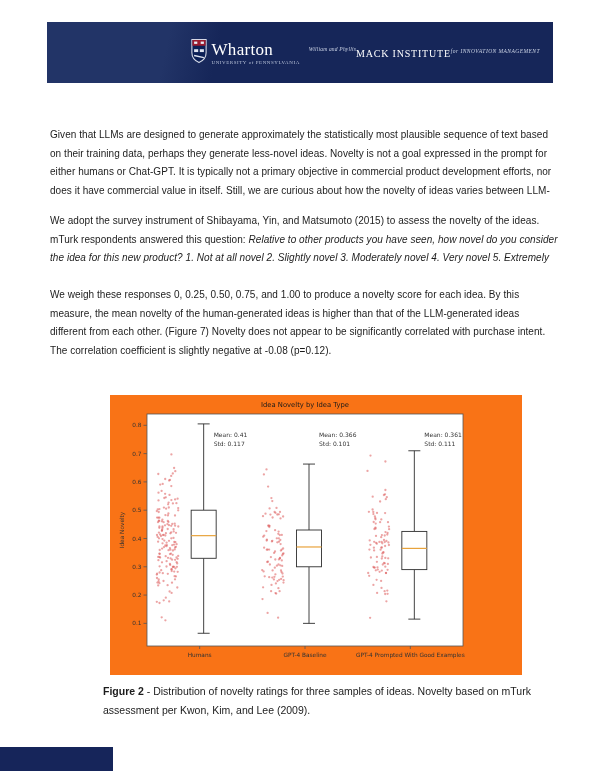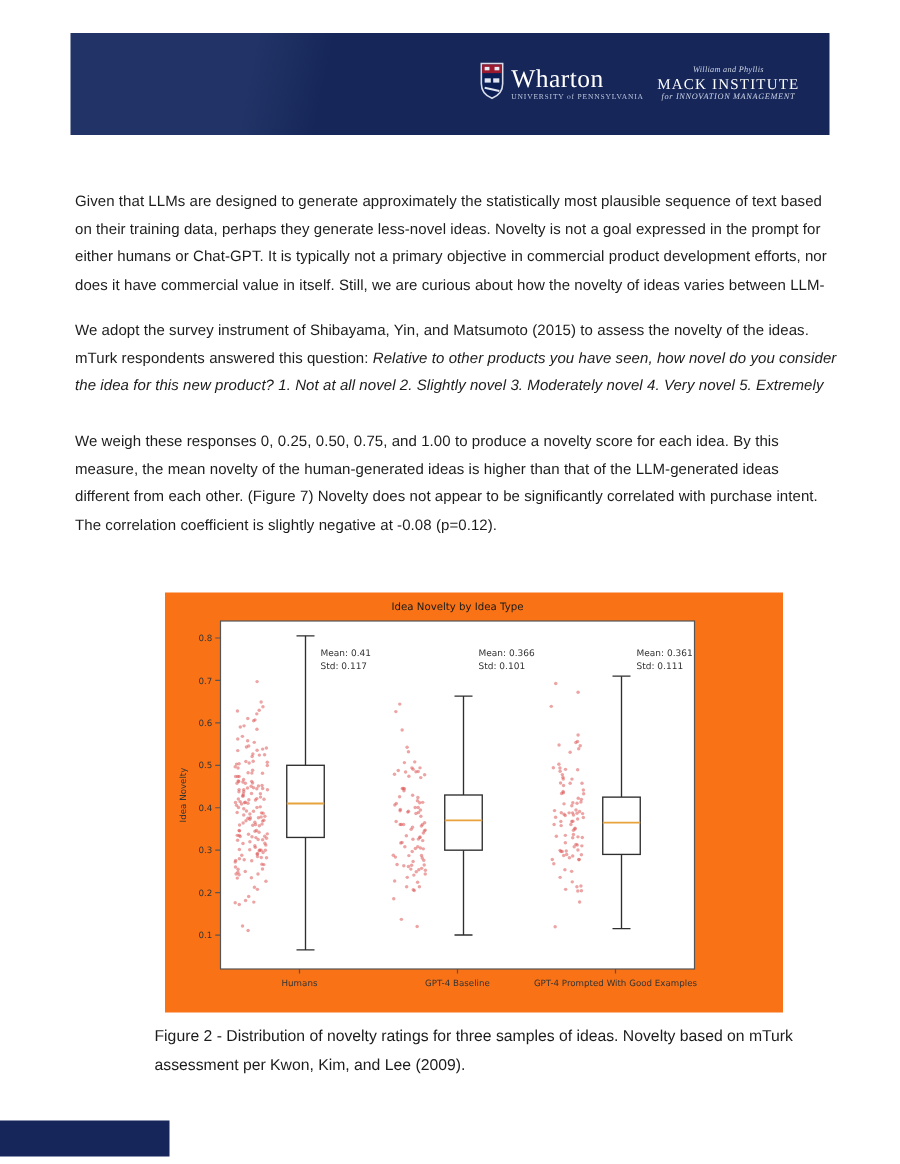--- a/index.html
+++ b/index.html
@@ -1,50 +1,50 @@
 <!DOCTYPE html>
 <html><head>
 <meta charset="utf-8">
 <style>
   html,body{margin:0;padding:0;background:#ffffff;}
   .page{position:relative;width:600px;height:776px;background:#ffffff;overflow:hidden;
         font-family:"Liberation Sans","DejaVu Sans",sans-serif;color:#1c1c1c;}
 
   
-  .band{position:absolute;left:47px;top:22px;width:506px;height:68px;box-sizing:border-box;
+  .band{position:absolute;left:47px;top:22px;width:506px;height:61px;box-sizing:border-box;
         background:linear-gradient(102deg,#223467 0%,#223467 24%,#162659 34%,#162659 100%);
         display:flex;align-items:center;justify-content:flex-end;
-        padding-right:20px;gap:9px;}
+        padding-right:13px;gap:9px;}
   .wh-group{display:flex;align-items:center;gap:5px;}
   .wh-stack{display:flex;flex-direction:column;align-items:flex-start;line-height:1;}
   .wh-word{font-family:"Liberation Serif","DejaVu Serif",serif;font-size:17px;color:#ffffff;
            letter-spacing:.3px;line-height:1;}
   .wh-univ{font-family:"Liberation Serif","DejaVu Serif",serif;font-size:5px;color:#b9c3d9;
            letter-spacing:.55px;margin-top:2px;white-space:nowrap;}
-  .mack-stack{display:flex;flex-direction:column;align-items:center;line-height:1;padding-top:1px;}
+  .mack-stack{display:flex;flex-direction:row;align-items:flex-start;line-height:1;padding-top:1px;}
   .mack-pat{font-family:"Liberation Serif","DejaVu Serif",serif;font-style:italic;font-size:5.5px;
             color:#cdd5e6;letter-spacing:.2px;}
   .mack-name{font-family:"Liberation Serif","DejaVu Serif",serif;font-size:10px;color:#ffffff;
              letter-spacing:.8px;margin-top:1.5px;white-space:nowrap;}
   .mack-tag{font-family:"Liberation Serif","DejaVu Serif",serif;font-style:italic;font-size:5.5px;
             color:#cdd5e6;letter-spacing:.45px;margin-top:1.5px;white-space:nowrap;}
 
   
   .txt{position:absolute;left:50px;width:506px;line-height:18.6px;font-size:10px;
        letter-spacing:.05px;}
   .txt div{white-space:nowrap;}
   .h-novelty{font-weight:bold;font-size:10.5px;}
   .it{font-style:italic;}
 
   
   .fig{position:absolute;left:110px;top:395px;width:412px;height:280px;background:#f97316;}
   .fig svg{display:block;font-family:"DejaVu Sans","Liberation Sans",sans-serif;}
   .caption{position:absolute;left:103px;top:682px;width:440px;font-size:10.5px;line-height:19.3px;}
   .caption div{white-space:nowrap;}
-  .caption b{font-weight:normal;}
+  .caption b{font-weight:bold;}
 
   
   .footer-bar{position:absolute;left:0;top:747px;width:113px;height:24px;background:#16255a;}
 </style>
 </head>
 <body>
 
 <div class="page">
 
   <div class="band">

